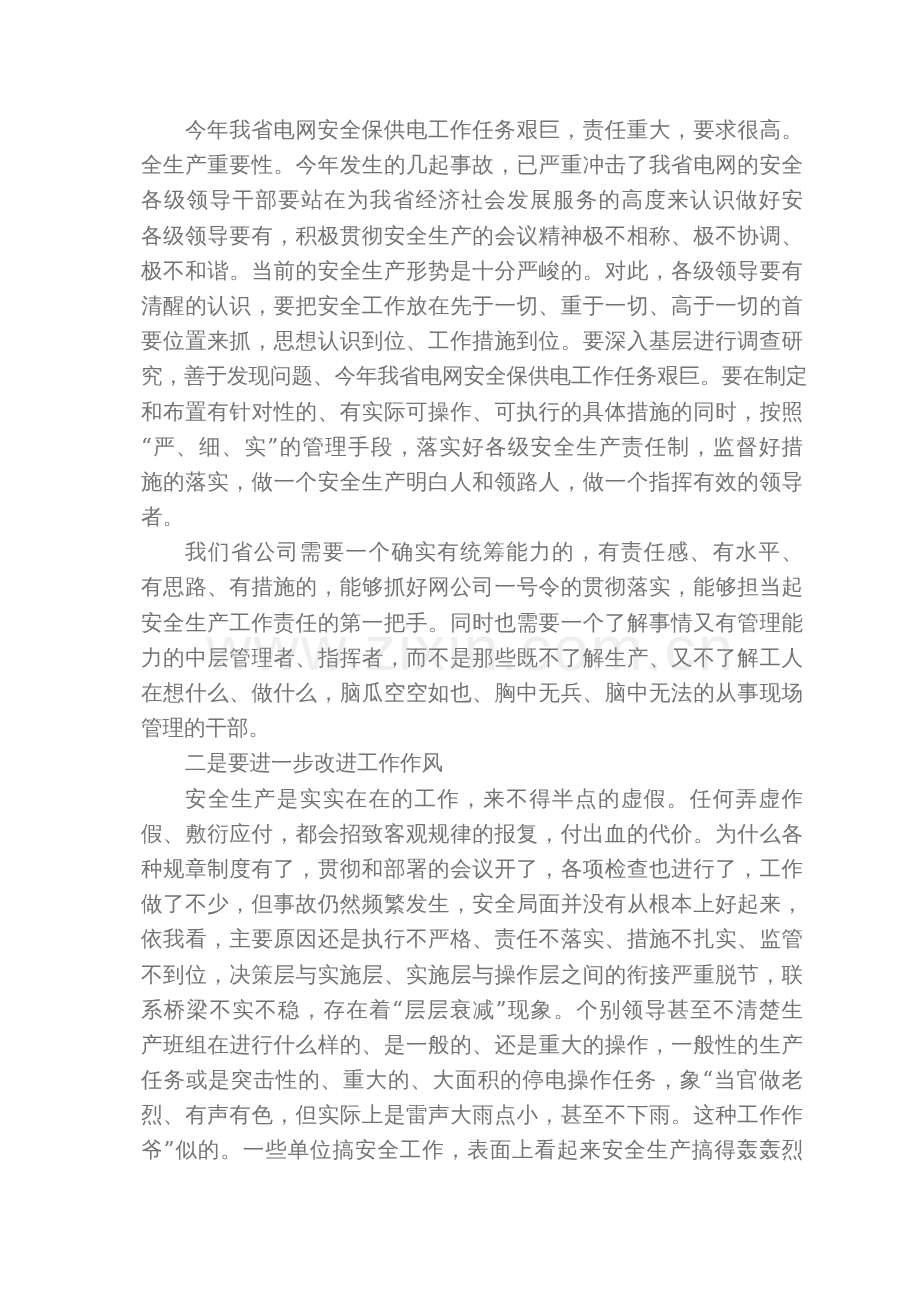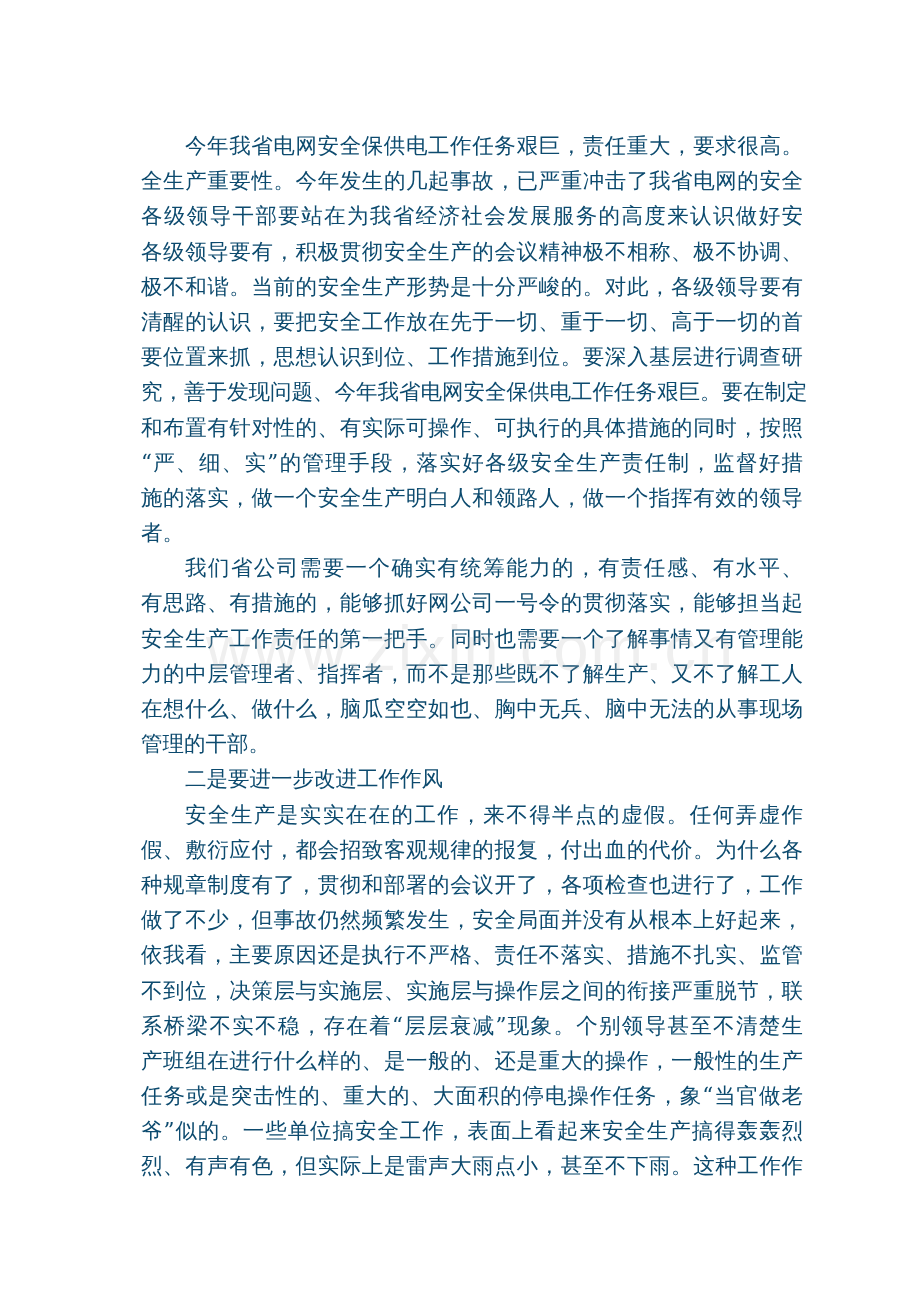--- a/index.html
+++ b/index.html
@@ -1,20 +1,20 @@
 <!DOCTYPE html>
 <html><head>
 <meta charset="utf-8">
 <style>
   html, body { margin: 0; padding: 0; background: #ffffff; }
   body { width: 920px; height: 1302px; position: relative; overflow: hidden; }
   .page {
     position: absolute; left: 141px; top: 112px; width: 662px;
     font-family: "DejaVu Serif", "Liberation Serif", serif;
-    font-size: 21.5px; color: #0c4a6e; margin-top: 16px;
+    font-size: 21.5px; color: #737373;
   }
   .line {
     height: 35.2px; line-height: 35.2px; white-space: nowrap;
     text-align: justify; text-align-last: justify;
     letter-spacing: 0px;
   }
   .line.short { text-align-last: left; }
   .line.indent { padding-left: 44px; }
   .watermark {
     position: absolute; left: 206px; top: 612px;
@@ -55,17 +55,17 @@
     <div>
       <div class="line indent">安全生产是实实在在的工作，来不得半点的虚假。任何弄虚作</div>
       <div class="line">假、敷衍应付，都会招致客观规律的报复，付出血的代价。为什么各</div>
       <div class="line">种规章制度有了，贯彻和部署的会议开了，各项检查也进行了，工作</div>
       <div class="line">做了不少，但事故仍然频繁发生，安全局面并没有从根本上好起来，</div>
       <div class="line">依我看，主要原因还是执行不严格、责任不落实、措施不扎实、监管</div>
       <div class="line">不到位，决策层与实施层、实施层与操作层之间的衔接严重脱节，联</div>
       <div class="line">系桥梁不实不稳，存在着“层层衰减”现象。个别领导甚至不清楚生</div>
       <div class="line">产班组在进行什么样的、是一般的、还是重大的操作，一般性的生产</div>
       <div class="line">任务或是突击性的、重大的、大面积的停电操作任务，象“当官做老</div>
+      <div class="line">烈、有声有色，但实际上是雷声大雨点小，甚至不下雨。这种工作作</div>
       <div class="line">爷”似的。一些单位搞安全工作，表面上看起来安全生产搞得轰轰烈</div>
-      <div class="line">烈、有声有色，但实际上是雷声大雨点小，甚至不下雨。这种工作作</div>
     </div>
   </div>
 <div class="watermark">www.zixin.com.cn</div>
 
 </body></html>

